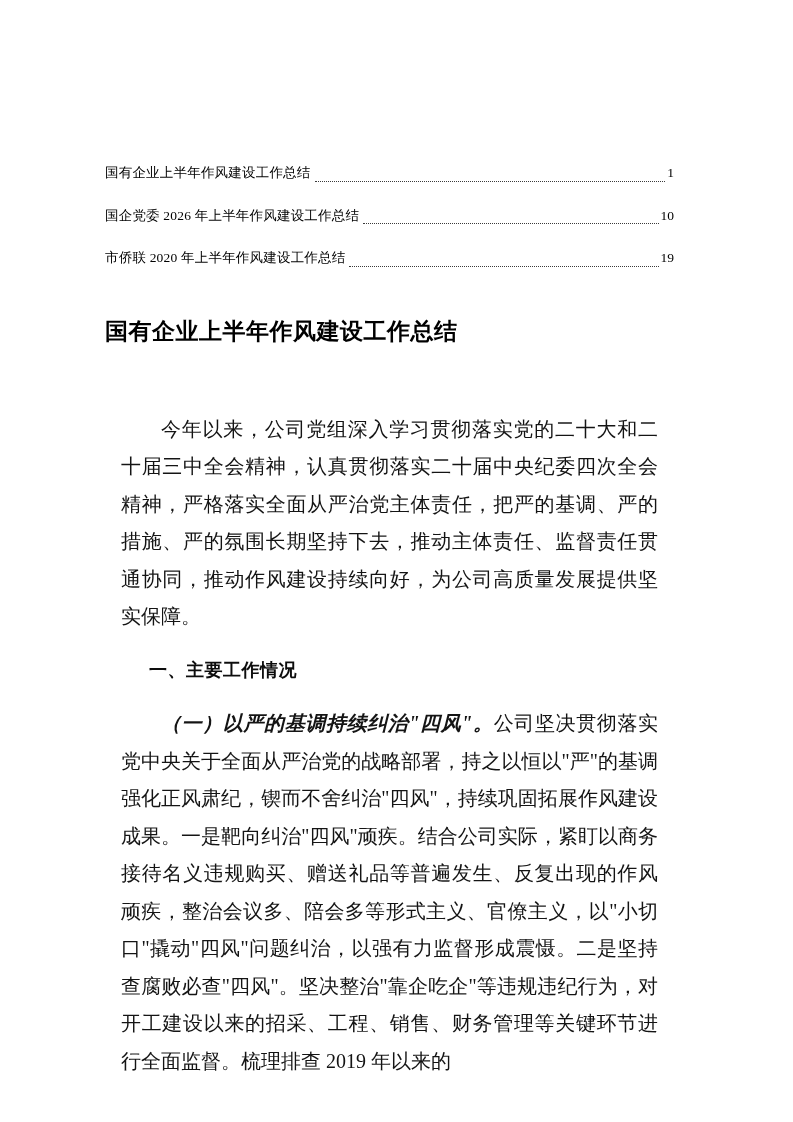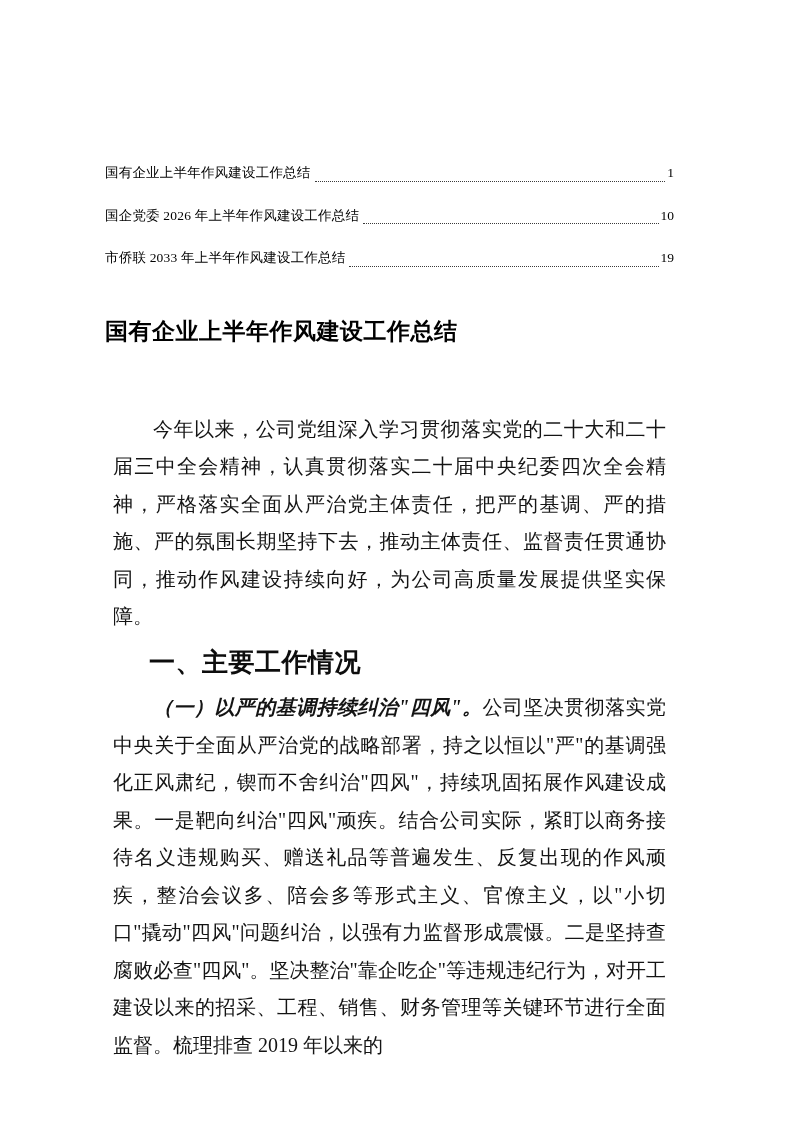--- a/index.html
+++ b/index.html
@@ -58,35 +58,35 @@
     font-family: "Liberation Sans", sans-serif;
     font-weight: bold;
     font-size: 23px;
     line-height: 28px;
     color: #000000;
     letter-spacing: 0.5px;
   }
 
   
   .body-para {
-    margin: 8px;
+    margin: 16px;
     font-size: 20px;
     line-height: 37.5px;
     text-align: justify;
     text-indent: 2em;
     color: #141414;
   }
   .intro-para {
     margin-top: 66px;
   }
   .section-head {
     margin: 0;
     font-family: "Liberation Sans", sans-serif;
     font-weight: bold;
-    font-size: 26px;
+    font-size: 18px;
     line-height: 37.5px;
     text-indent: 44px;
     color: #0d0d0d;
     letter-spacing: 0.5px;
   }
   .kai-lead {
     font-style: italic;
     font-weight: bold;
   }
 </style>
@@ -101,21 +101,21 @@
         <span class="toc-title">国有企业上半年作风建设工作总结</span>
         <span class="toc-leader"></span>
         <span class="toc-page">1</span>
       </div>
       <div class="toc-row">
         <span class="toc-title">国企党委 2026 年上半年作风建设工作总结</span>
         <span class="toc-leader"></span>
         <span class="toc-page">10</span>
       </div>
       <div class="toc-row">
-        <span class="toc-title">市侨联 2033 年上半年作风建设工作总结</span>
+        <span class="toc-title">市侨联 2020 年上半年作风建设工作总结</span>
         <span class="toc-leader"></span>
         <span class="toc-page">19</span>
       </div>
     </nav>
 
     <h1 class="doc-title">国有企业上半年作风建设工作总结</h1>
 
     <p class="body-para intro-para">今年以来，公司党组深入学习贯彻落实党的二十大和二十届三中全会精神，认真贯彻落实二十届中央纪委四次全会精神，严格落实全面从严治党主体责任，把严的基调、严的措施、严的氛围长期坚持下去，推动主体责任、监督责任贯通协同，推动作风建设持续向好，为公司高质量发展提供坚实保障。</p>
 
     <p class="section-head">一、主要工作情况</p>

